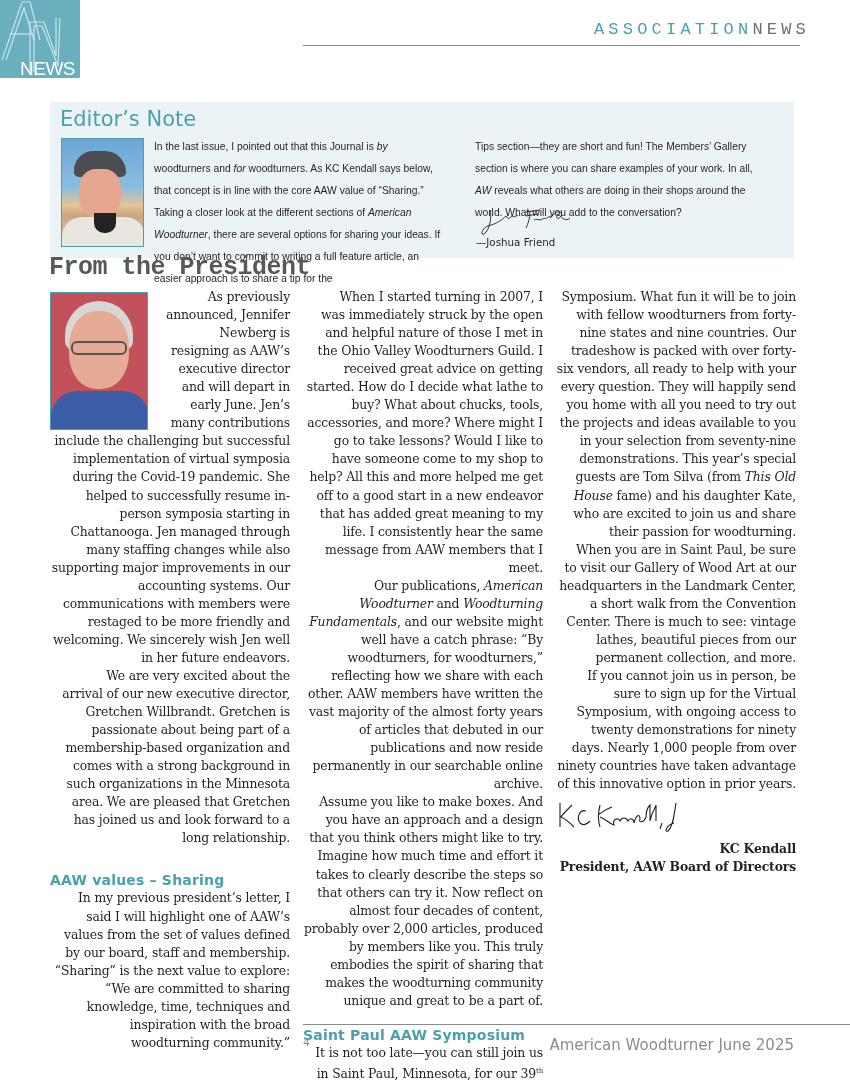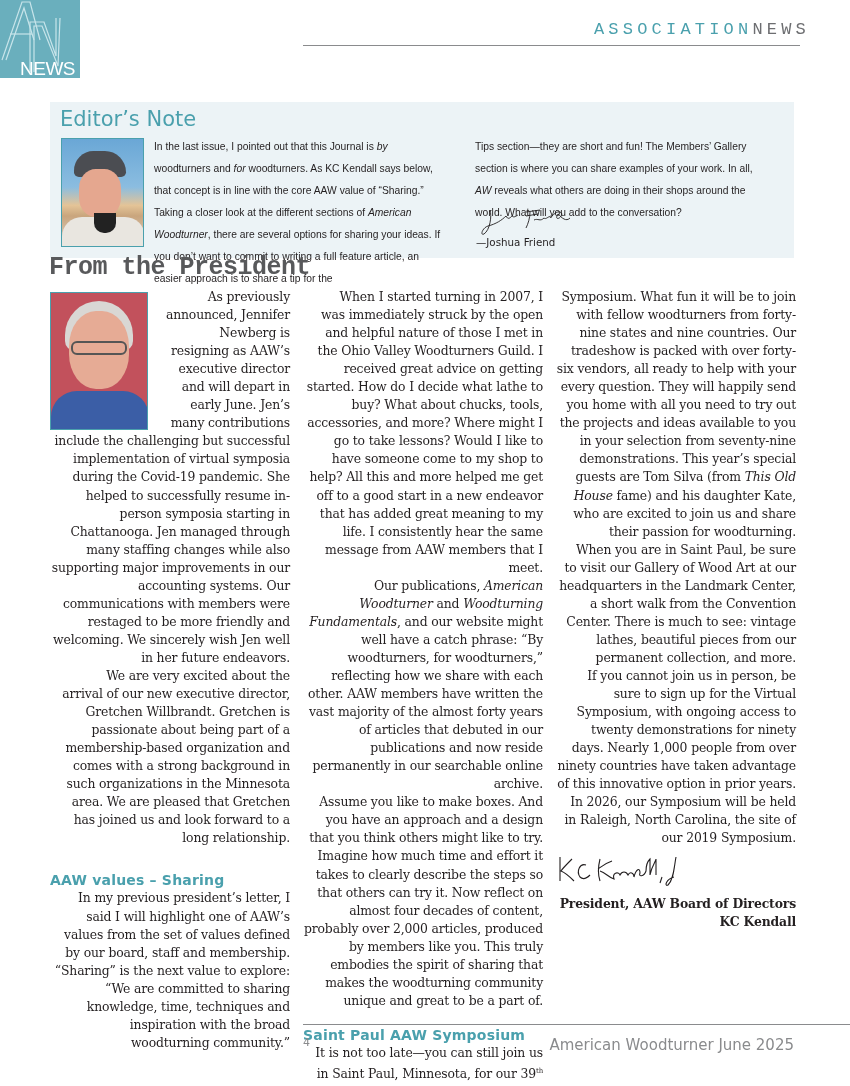--- a/index.html
+++ b/index.html
@@ -122,23 +122,22 @@
   <p class="ind"><span>Our publications, </span><i>American Woodturner</i><span> and </span><i>Woodturning Fundamentals</i><span>, and our website might well have a catch phrase: “By woodturners, for woodturners,” reflecting how we share with each other. AAW members have written the vast majority of the almost forty years of articles that debuted in our publications and now reside permanently in our searchable online archive.</span></p>
   <p class="ind">Assume you like to make boxes. And you have an approach and a design that you think others might like to try. Imagine how much time and effort it takes to clearly describe the steps so that others can try it. Now reflect on almost four decades of content, probably over 2,000 articles, produced by members like you. This truly embodies the spirit of sharing that makes the woodturning community unique and great to be a part of.</p>
   <h3 style="margin-top:16px">Saint Paul AAW Symposium</h3>
   <p style="height:54px;overflow:hidden"><span>It is not too late—you can still join us in Saint Paul, Minnesota, for our 39</span><sup>th</sup><span> Annual International Woodturning Symposium. What fun it will be to join with fellow woodturners from forty-nine states and nine countries. Our tradeshow is packed with over forty-six vendors, all ready to help with your every question. They will happily send you home with all you need to try out the projects and ideas available to you in your selection from seventy-nine demonstrations. This year’s special guests are Tom Silva (from </span></p>
 </div>
 
 <div class="col col3">
   <p style="margin-top: 0px;"><span>Symposium. What fun it will be to join with fellow woodturners from forty-nine states and nine countries. Our tradeshow is packed with over forty-six vendors, all ready to help with your every question. They will happily send you home with all you need to try out the projects and ideas available to you in your selection from seventy-nine demonstrations. This year’s special guests are Tom Silva (from </span><i>This Old House</i><span> fame) and his daughter Kate, who are excited to join us and share their passion for woodturning.</span></p>
   <p class="ind">When you are in Saint Paul, be sure to visit our Gallery of Wood Art at our headquarters in the Landmark Center, a short walk from the Convention Center. There is much to see: vintage lathes, beautiful pieces from our permanent collection, and more.</p>
   <p class="ind">If you cannot join us in person, be sure to sign up for the Virtual Symposium, with ongoing access to twenty demonstrations for ninety days. Nearly 1,000 people from over ninety countries have taken advantage of this innovative option in prior years.</p>
-  <p class="ind">In 2026, our Symposium will be held in Raleigh, North Carolina, the site of our 2019 Symposium.</p>
   <svg class="pres-sig" width="150" height="38">
     <path d="M4 6 L4 30 M16 8 C10 14 6 18 5 20 C10 22 14 26 18 30 M30 14 C24 12 20 20 24 26 C28 30 32 26 34 24 M44 8 C42 16 42 24 44 30 M42 18 C48 14 50 12 56 10 M44 20 C50 22 52 26 58 28 C56 22 62 20 64 24 C66 20 70 20 72 24 C74 20 78 22 78 26 C80 18 84 16 84 22 C82 26 88 26 90 20 C90 14 92 10 94 8 L94 24 C96 14 100 10 100 8 L100 24 M106 26 L104 32 M120 6 C118 16 118 28 112 34 C108 36 110 28 118 26" fill="none" stroke="#231f20" stroke-width="1.1"></path>
   </svg>
+  <p class="pres-name">KC Kendall</p>
   <p class="pres-name">President, AAW Board of Directors</p>
-  <p class="pres-name">KC Kendall</p>
 </div>
 
 <div class="footer-rule"></div>
 <div class="footer-page">4</div>
 <div class="footer-pub">American Woodturner June 2025</div>
 
 </body></html>

